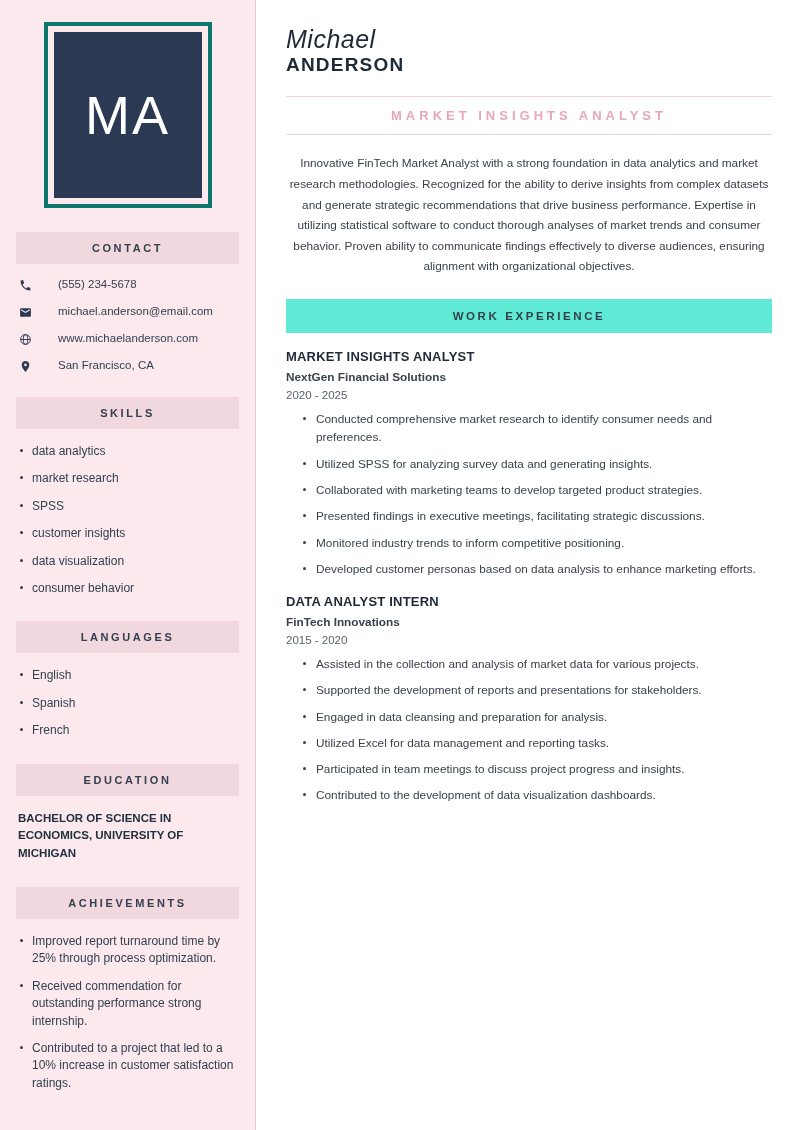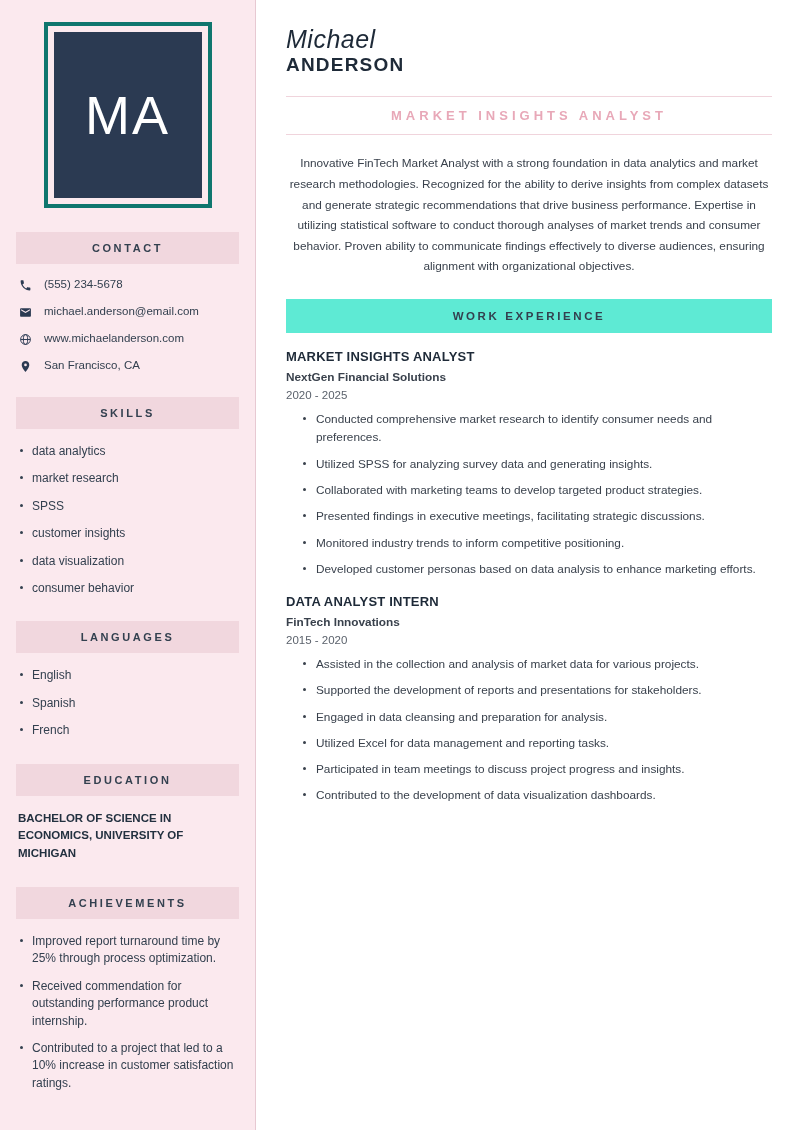--- a/index.html
+++ b/index.html
@@ -55,21 +55,21 @@
     letter-spacing: 2.6px;
     font-weight: bold;
     color: #33404f;
     padding: 10px 4px;
   }
 
   .contact-list { padding: 0 2px; }
   .contact-row {
     display: flex;
     align-items: flex-start;
-    gap: 12px;
+    gap: 26px;
     margin-bottom: 13px;
     font-size: 11.5px;
     color: #33404f;
   }
   .contact-row .ic {
     width: 14px;
     flex: 0 0 14px;
     display: flex;
     justify-content: center;
     align-items: center;
@@ -258,21 +258,21 @@
       <li>Spanish</li>
       <li>French</li>
     </ul>
 
     <div class="side-head">EDUCATION</div>
     <div class="edu-item">BACHELOR OF SCIENCE IN ECONOMICS, UNIVERSITY OF MICHIGAN</div>
 
     <div class="side-head">ACHIEVEMENTS</div>
     <ul class="bullets">
       <li>Improved report turnaround time by 25% through process optimization.</li>
-      <li>Received commendation for outstanding performance product internship.</li>
+      <li>Received commendation for outstanding performance strong internship.</li>
       <li>Contributed to a project that led to a 10% increase in customer satisfaction ratings.</li>
     </ul>
   </aside>
 
   <section class="main">
     <div class="name-script">Michael</div>
     <div class="name-last">ANDERSON</div>
 
     <div class="title-band">MARKET INSIGHTS ANALYST</div>
 

